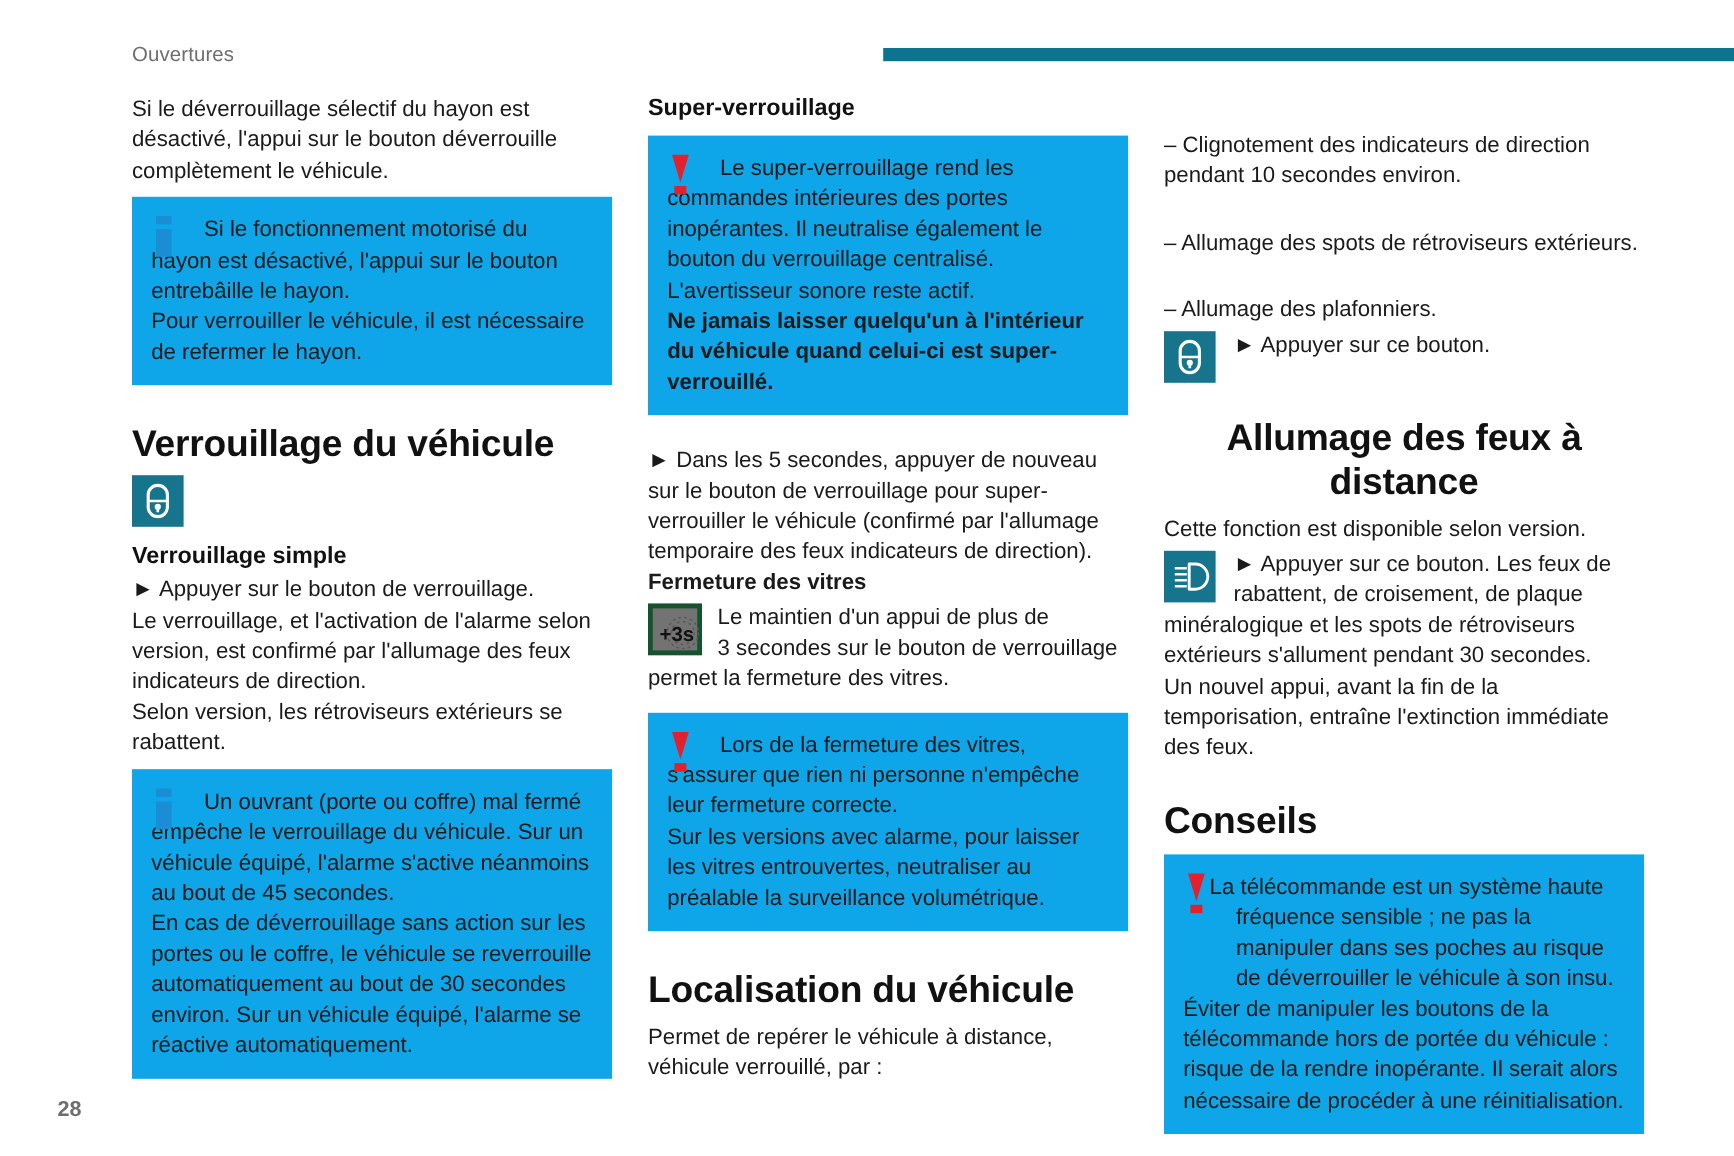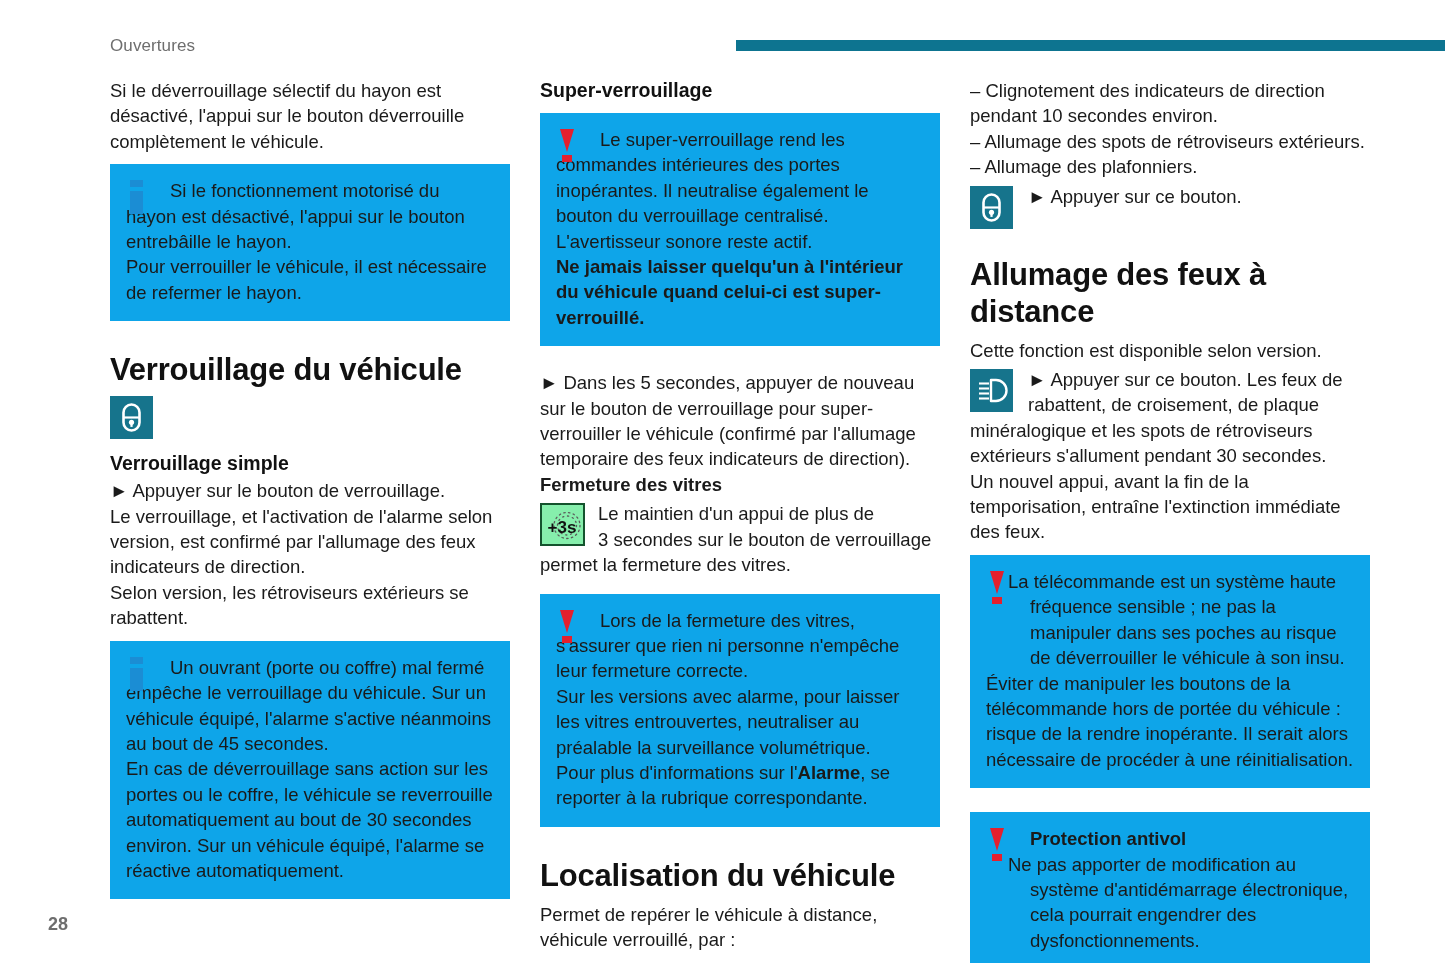--- a/index.html
+++ b/index.html
@@ -67,21 +67,21 @@
   
   h1 {
     font-size: 31px;
     line-height: 37px;
     font-weight: bold;
     letter-spacing: -0.2px;
     margin-top: 30px;
     margin-bottom: 8px;
     color: #111111;
   }
-  h1.tight-top { margin-top: 26px; }
+  h1.tight-top { margin-top: 26px; text-align: center; }
   h2 {
     font-size: 19.5px;
     line-height: 25px;
     font-weight: bold;
     margin-top: 14px;
     margin-bottom: 2px;
     color: #111111;
   }
   h2.no-top { margin-top: 0; }
   .subhead-inline {
@@ -164,22 +164,22 @@
     vertical-align: middle;
   }
   .pict-beam {
     width: 43px; height: 43px;
     background: #16748c;
     display: inline-block;
     vertical-align: middle;
   }
   .pict-3s {
     width: 45px; height: 43px;
-    background: #86efac;
-    border: 2px solid #14532d;
+    background: #737373;
+    border: 4px solid #14532d;
     display: inline-block;
     vertical-align: middle;
   }
 
   .lock-standalone { margin-top: 6px; margin-bottom: 12px; }
 
   
   .picto-row {
     position: relative;
     min-height: 46px;
@@ -191,21 +191,21 @@
     top: 2px;
   }
   .picto-row .txt {
     padding-left: 0;
     font-size: 18.5px;
     line-height: 25.4px;
   }
   .picto-row .txt .l1 { text-indent: 58px; }
   .picto-row .txt .l2 { padding-left: 58px; }
 
-  .dash-item { font-size: 18.5px; line-height: 25.4px; }
+  .dash-item { font-size: 18.5px; line-height: 25.4px; margin-top: 30px; }
 
   
   .page-number {
     position: absolute;
     left: 48px;
     bottom: 28px;
     font-size: 18px;
     font-weight: bold;
     color: #6e6e6e;
   }
@@ -311,21 +311,20 @@
 
       <div class="callout" style="margin-top:16px">
         <span class="cal-icon">
           <span class="icon-warn">
               <span class="stem"></span>
               <span class="base"></span>
             </span>
         </span>
         <p class="first-line">Lors de la fermeture des vitres, s'assurer que rien ni personne n'empêche leur fermeture correcte.</p>
         <p>Sur les versions avec alarme, pour laisser les vitres entrouvertes, neutraliser au préalable la surveillance volumétrique.</p>
-        <p><span>Pour plus d'informations sur l'</span><b>Alarme</b><span>, se reporter à la rubrique correspondante.</span></p>
       </div>
 
       <h1>Localisation du véhicule</h1>
       <p>Permet de repérer le véhicule à distance, véhicule verrouillé, par :</p>
 
     </div>
 
     <div class="col">
 
       <div class="dash-item">–  Clignotement des indicateurs de direction pendant 10 secondes environ.</div>
@@ -367,20 +366,21 @@
         </span>
         <div class="txt">
           <div class="l1">► Appuyer sur ce bouton. Les feux de</div>
           <div class="l2">rabattent, de croisement, de plaque</div>
           <div>minéralogique et les spots de rétroviseurs extérieurs s'allument pendant 30 secondes.</div>
         </div>
       </div>
 
       <p>Un nouvel appui, avant la fin de la temporisation, entraîne l'extinction immédiate des feux.</p>
 
+      <h1>Conseils</h1>
 
       <div class="callout">
         <span class="cal-icon">
           <span class="icon-warn">
               <span class="stem"></span>
               <span class="base"></span>
             </span>
         </span>
         <p class="second-line" style="text-indent:-22px">La télécommande est un système haute fréquence sensible ; ne pas la manipuler dans ses poches au risque de déverrouiller le véhicule à son insu.</p>
         <p>Éviter de manipuler les boutons de la télécommande hors de portée du véhicule : risque de la rendre inopérante. Il serait alors nécessaire de procéder à une réinitialisation.</p>

